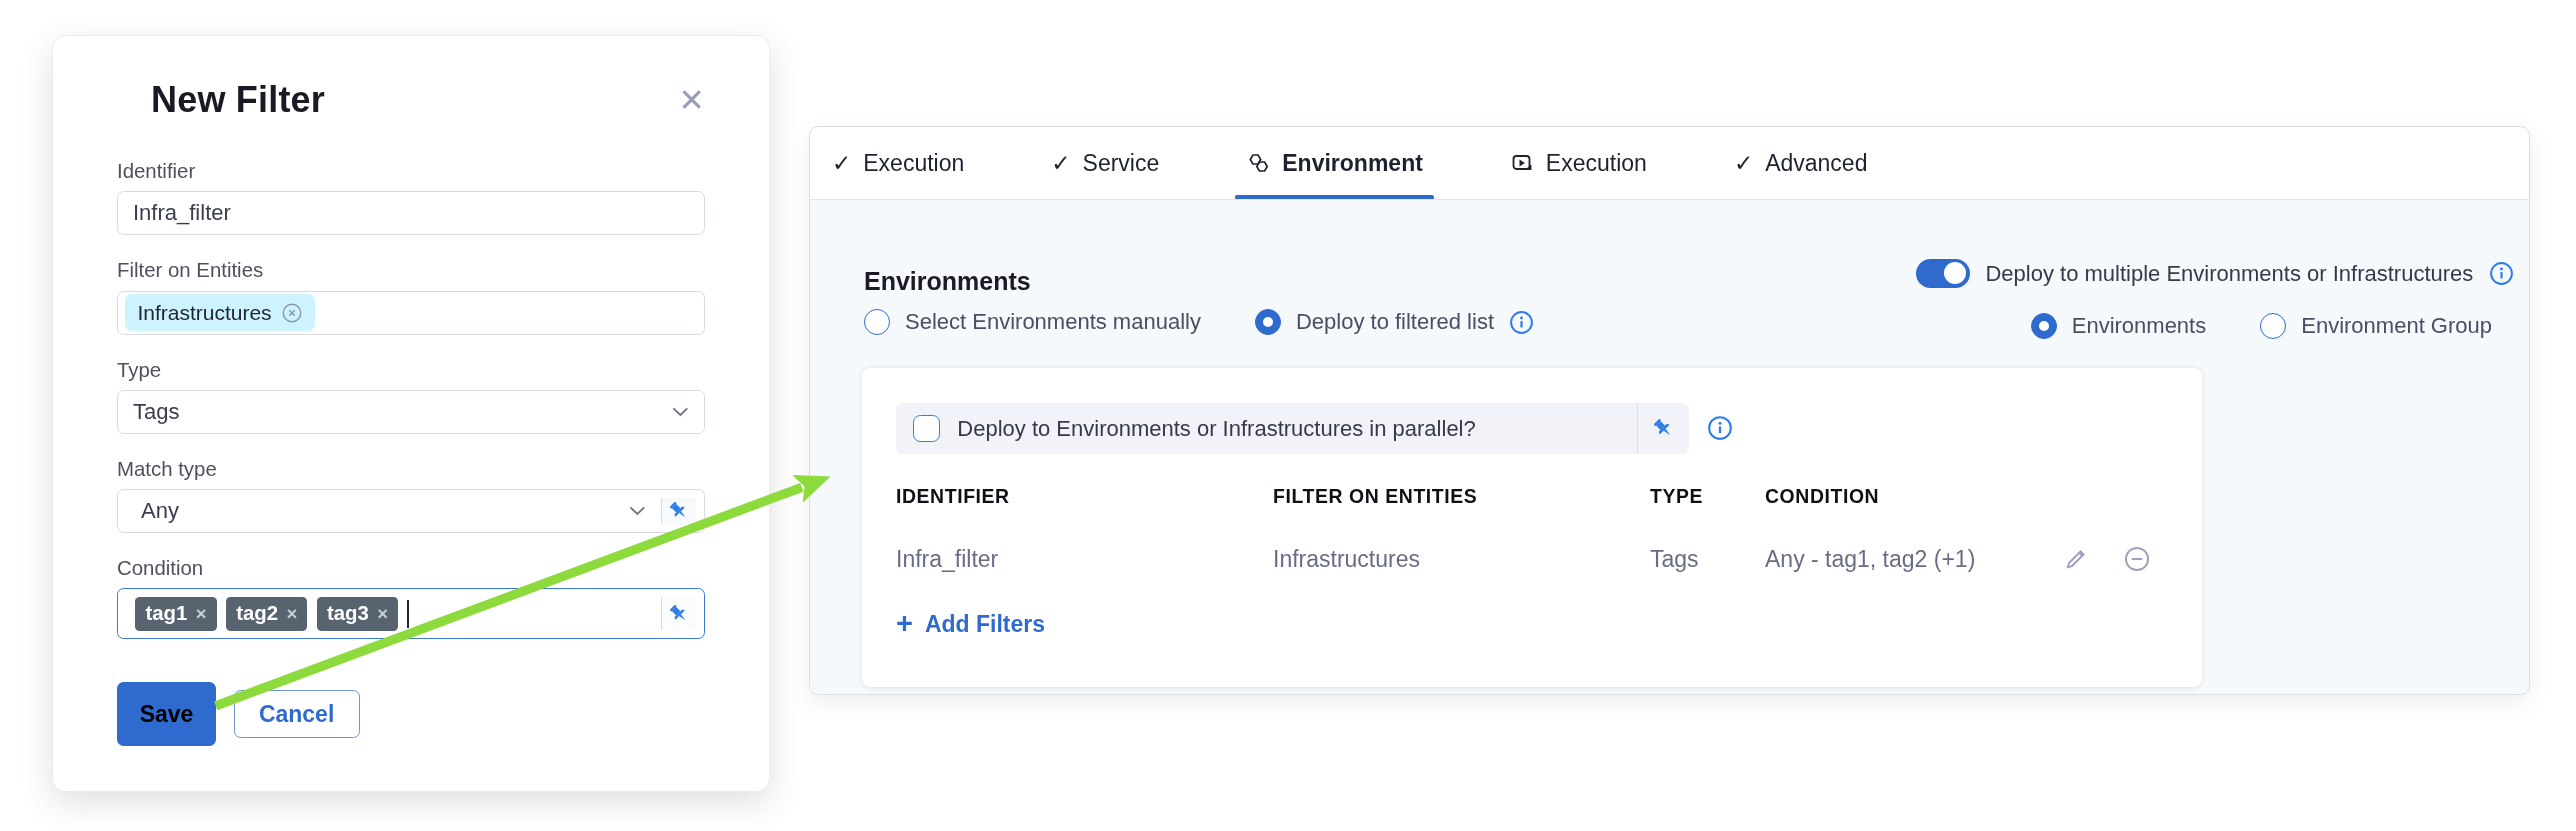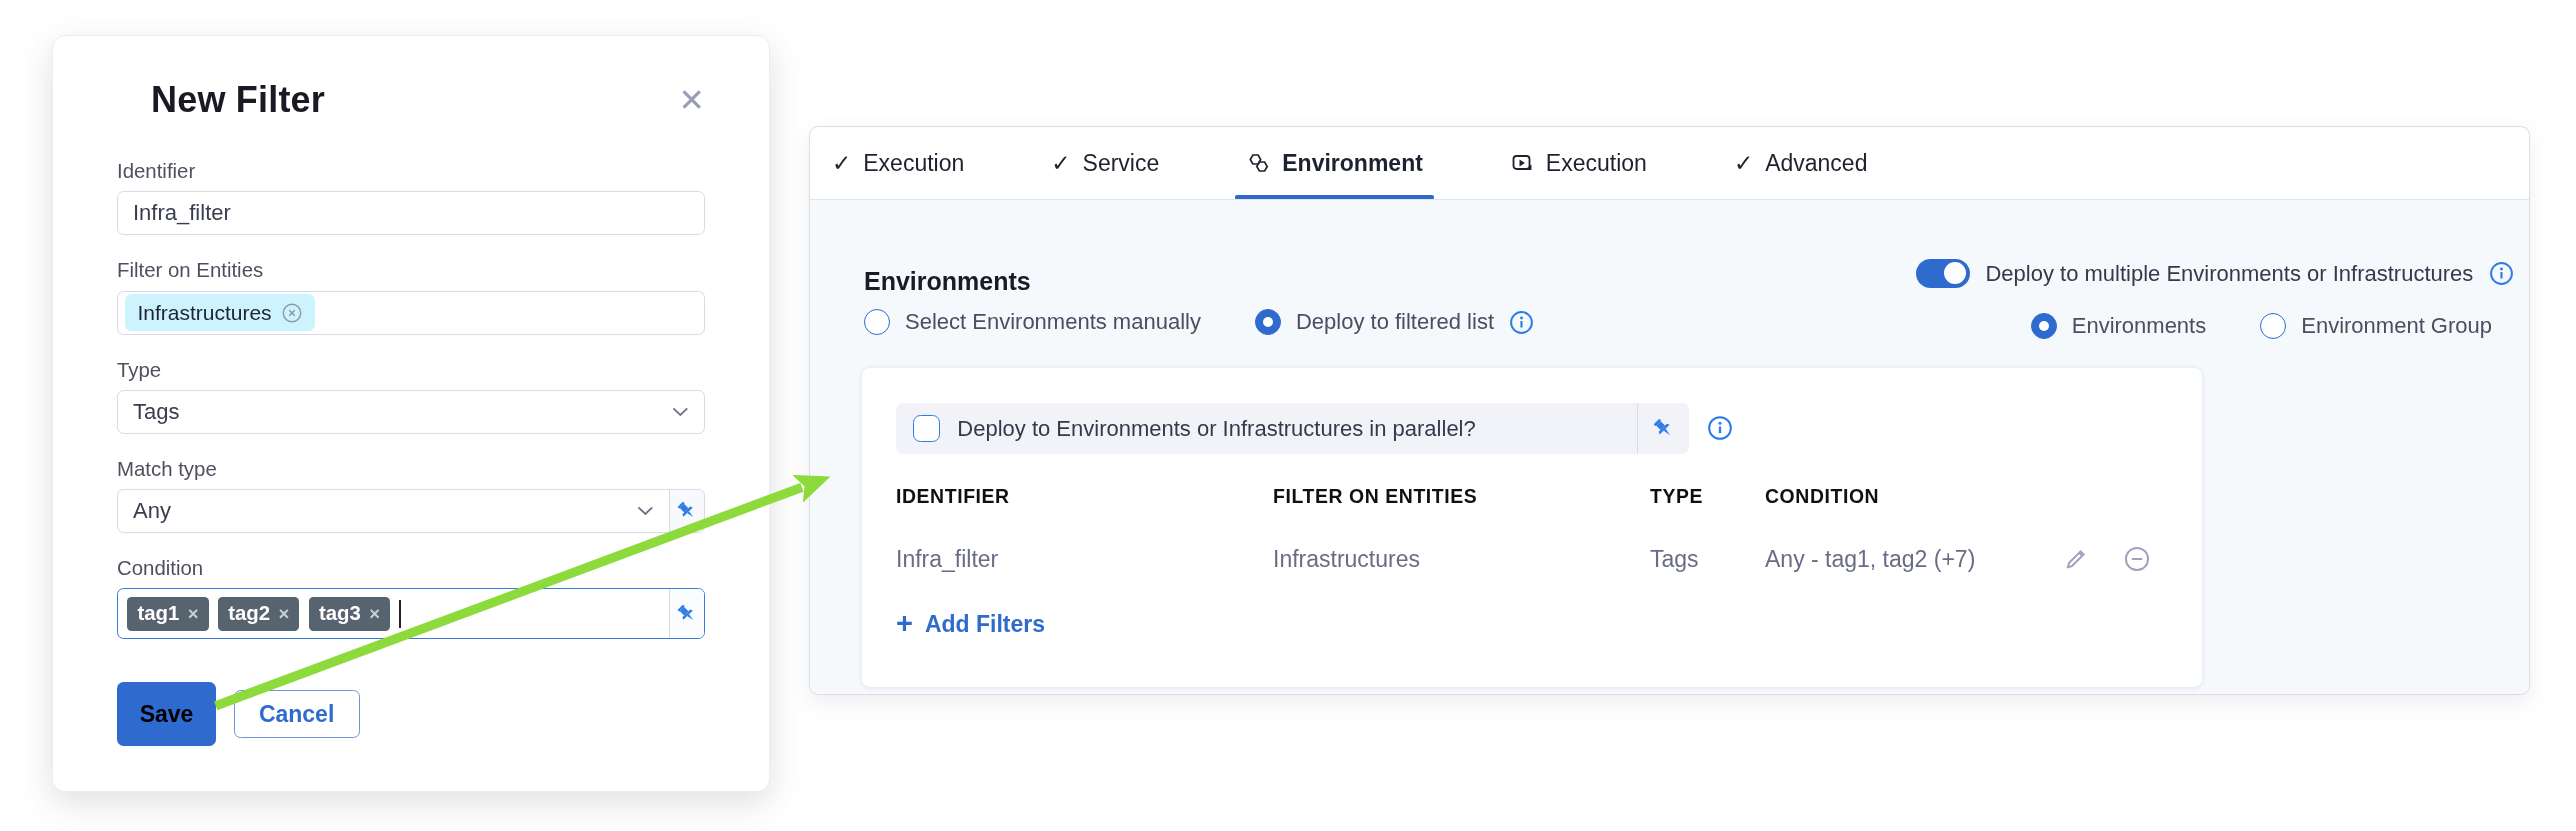--- a/index.html
+++ b/index.html
@@ -14,21 +14,21 @@
   .modal{position:absolute;left:52px;top:35px;width:718px;height:757px;background:#fff;
     border:0.9px solid #ececf3;border-radius:13px;box-shadow:0 11px 33px rgba(60,64,90,.16);
     padding:43px 64px 0 64px;}
   .modal-head{display:flex;justify-content:space-between;align-items:flex-start;margin-bottom:39px;}
   .modal-title{font-size:36px;font-weight:800;color:#191a23;letter-spacing:0.2px;margin-left:34px;}
   .close-x{font-size:31.5px;color:#9b9db4;font-weight:300;line-height:1;cursor:pointer;margin-top:5.6px;}
   .field{margin-bottom:24px;}
   .field>.flabel{display:block;font-size:20.4px;color:#4e5060;margin-bottom:8.3px;}
   .control{height:44px;border:0.9px solid #d9dae5;border-radius:6.5px;background:#fff;
     display:flex;align-items:center;padding:0 15px;font-size:22px;color:#3a3d4d;}
-  .control.group{padding:0;overflow:hidden;}
+  .control.group{padding:8px;overflow:hidden;}
   .control .main{flex:1;display:flex;align-items:center;justify-content:space-between;padding:0 15px;height:100%;}
   .addon{width:35px;height:100%;border-left:0.9px solid #d9dae5;background:#f7fafd;
     display:flex;align-items:center;justify-content:center;color:var(--icon-blue);}
   .entity-chip{background:var(--chip-cyan);border-radius:6.5px;padding:6.5px 12px;font-size:21px;color:#1f2430;
     display:flex;align-items:center;gap:9.3px;}
   .cond{height:51px;border:1.9px solid #3b79d8;border-radius:6.5px;}
   .cond .main{gap:9.3px;padding:0 9.3px;justify-content:flex-start;font-weight:bold;}
   .tagchip{background:var(--tag-chip);color:#fff;font-size:20.4px;padding:5.6px 10.2px;border-radius:4.6px;
     display:flex;align-items:center;gap:8.3px;}
   .tagchip .tx{color:#c9ced4;font-size:18.5px;line-height:1;cursor:pointer;}
@@ -286,21 +286,21 @@
             <span>FILTER ON ENTITIES</span>
             <span>TYPE</span>
             <span>CONDITION</span>
             <span></span>
               <span></span>
           </div>
           <div class="trow">
             <span>Infra_filter</span>
             <span>Infrastructures</span>
             <span>Tags</span>
-            <span>Any - tag1, tag2 (+7)</span>
+            <span>Any - tag1, tag2 (+1)</span>
             <span class="acell">
               <svg width="26" height="26" viewBox="0 0 24 24">
                 <path d="M4.5 19.5l1-3.8L16.2 5l2.8 2.8L8.3 18.5l-3.8 1z" fill="none" stroke="currentColor" stroke-width="1.8"></path>
                 <path d="M15 6.2l2.8 2.8" stroke="currentColor" stroke-width="1.8"></path>
               </svg>
             </span>
             <span class="acell">
               <svg width="28" height="28" viewBox="0 0 24 24">
                 <circle cx="12" cy="12" r="9.5" fill="none" stroke="currentColor" stroke-width="1.7"></circle>
                 <path d="M7.5 12h9" stroke="currentColor" stroke-width="1.7"></path>

